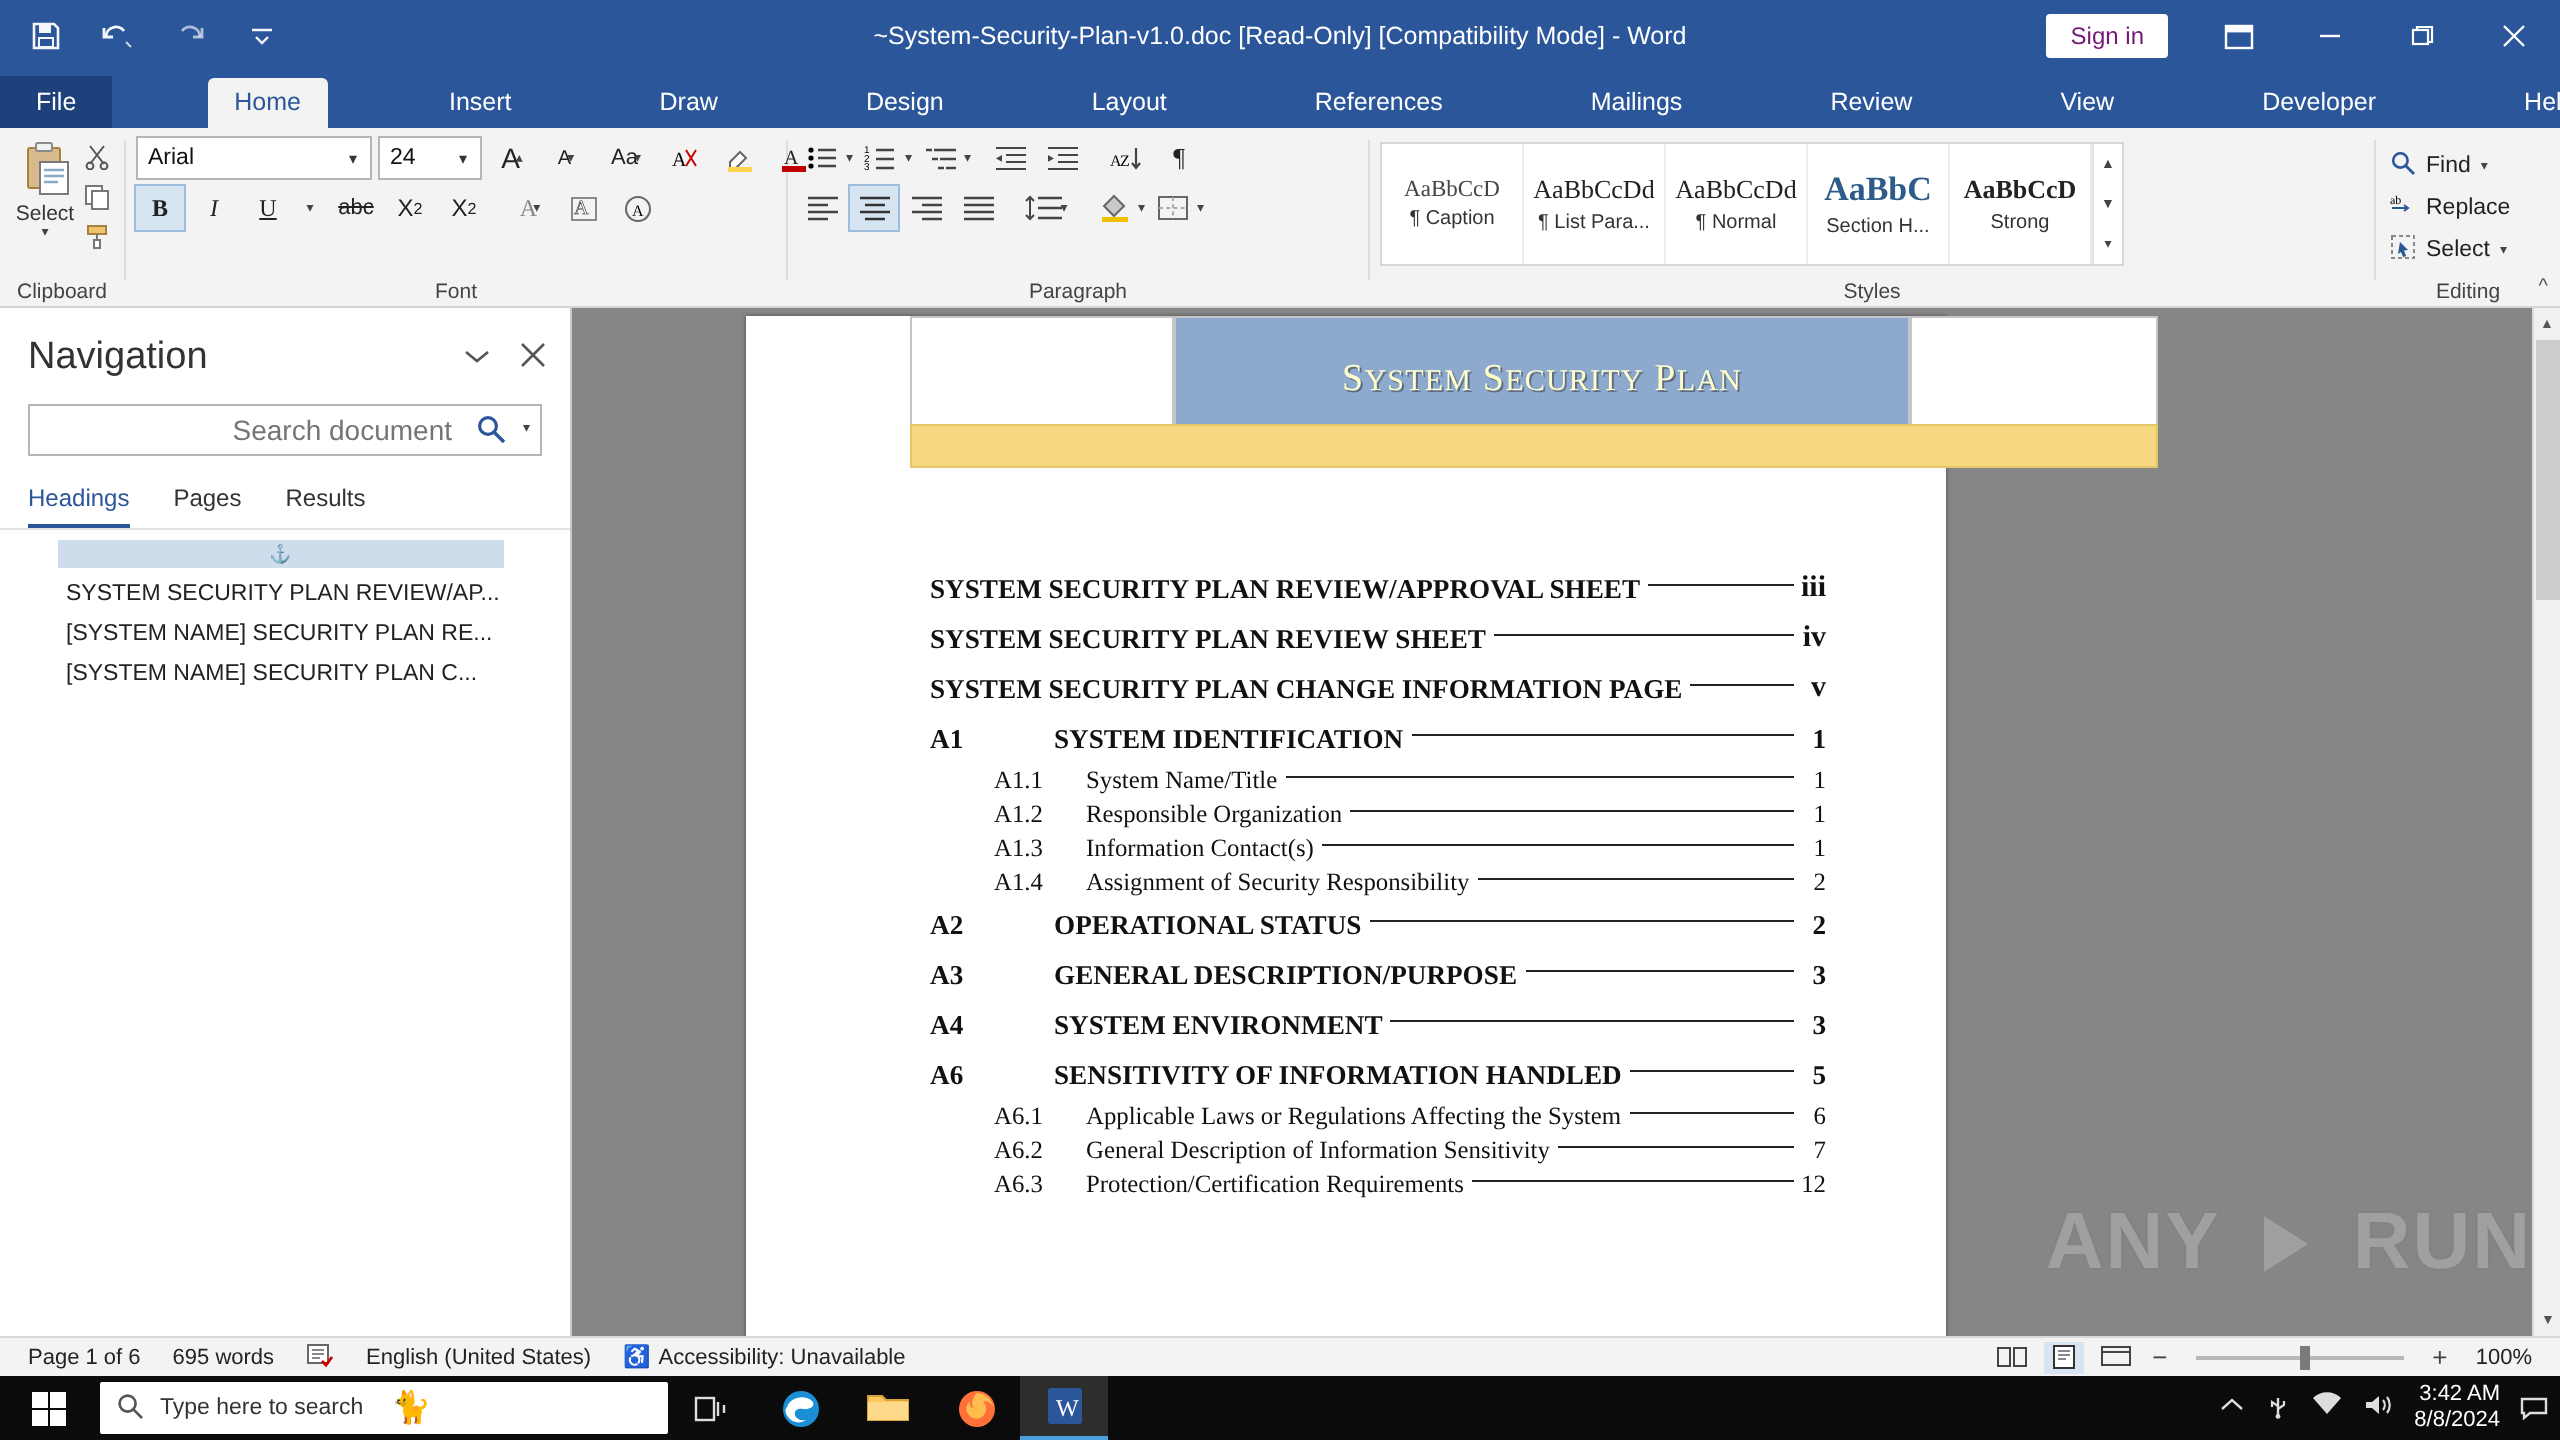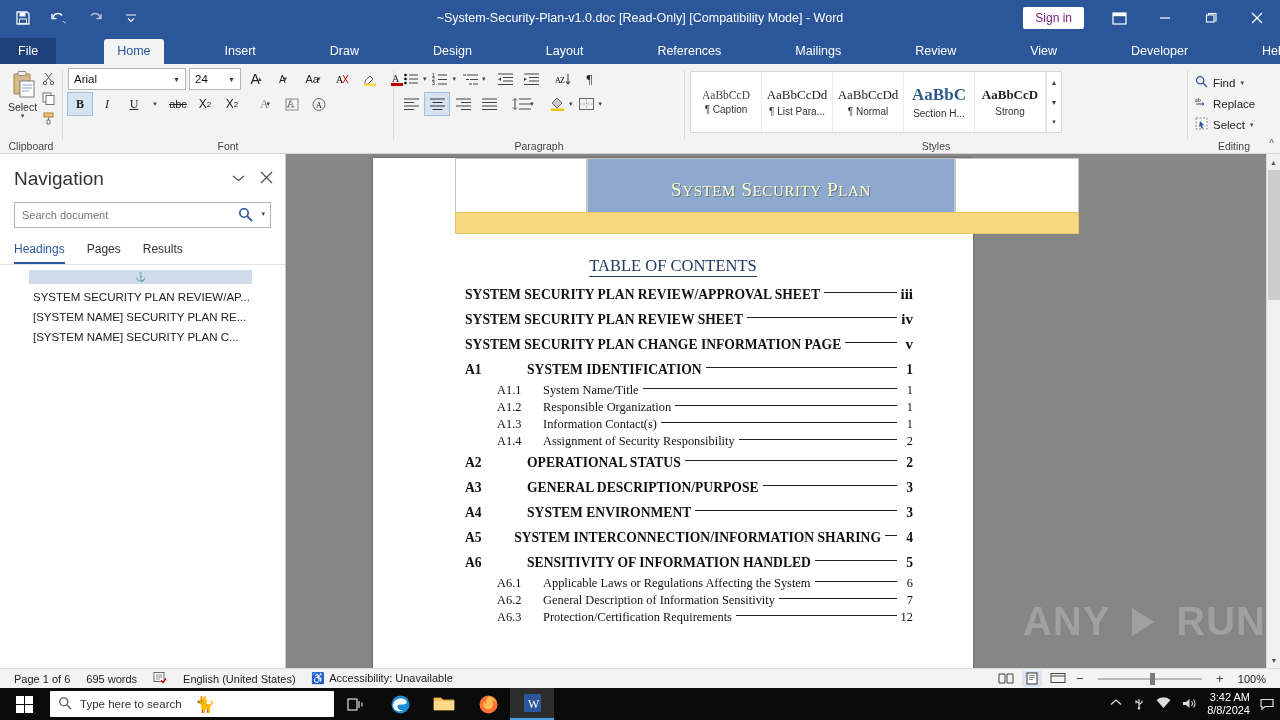--- a/index.html
+++ b/index.html
@@ -122,22 +122,22 @@
   
   .nav {
     position:absolute; left:0; top:0; bottom:0; width:286px;
     background:#fff; border-right:1px solid #c8c8c8;
   }
   .nav-head { display:flex; align-items:center; padding:14px 12px 8px 14px; }
   .nav-title { font-size:19px; color:#333; font-weight:normal; }
   .nav-head-btns { margin-left:auto; display:flex; align-items:center; gap:14px; color:#555; }
   .nav-search { margin:4px 14px 0 14px; position:relative; }
   .nav-search input {
-    width:100%; height:26px; border:1px solid #b5b5b5; font-size:11px;
-    padding:0 44px 0 7px; color:#111; outline:none; font-family:"Liberation Sans", sans-serif;
+    width:100%; height:26px; border:1px solid #b5b5b5; font-size:14px;
+    padding:0 44px 0 7px; color:#111; outline:none; font-family:"Liberation Sans", sans-serif;text-align:right;
   }
   .nav-search .mag { position:absolute; right:18px; top:5px; color:#2b579a; }
   .nav-search .car { position:absolute; right:6px; top:8px; font-size:7px; color:#444; }
   .nav-tabs { display:flex; gap:22px; padding:14px 0 0 14px; font-size:12px; color:#333; }
   .nav-tab { padding-bottom:6px; cursor:pointer; }
   .nav-tab.active { color:#2b579a; border-bottom:2px solid #2b579a; }
   .nav-tabs-line { height:1px; background:#e3e3e3; margin:0 0 0 0; }
   .nav-list { padding-top:5px; }
   .nav-item {
     font-size:11.5px; color:#222; padding:4px 8px 4px 33px; white-space:nowrap;
@@ -665,23 +665,20 @@
 
         <div class="hdr-table" style="left:82px;top:0;">
           <div class="hdr-cell hdr-c1"></div>
           <div class="hdr-cell hdr-c2">
             <span class="hdr-title">S<span class="sm">YSTEM</span> S<span class="sm">ECURITY</span> P<span class="sm">LAN</span></span>
           </div>
           <div class="hdr-cell hdr-c3"></div>
         </div>
         <div class="hdr-bar" style="top:54px;"></div>
 
-        <div class="toc-title" style="top:98px;">
-          <span>TABLE OF CONTENTS</span>
-        </div>
 
         <div class="toc" style="top:124px;">
 
           <div class="toc-row lvl1">
             <span class="toc-lbl">SYSTEM SECURITY PLAN REVIEW/APPROVAL SHEET</span>
             <span class="toc-dots"></span>
             <span class="toc-pg">iii</span>
           </div>
           <div class="toc-row lvl1">
             <span class="toc-lbl">SYSTEM SECURITY PLAN REVIEW SHEET</span>
@@ -735,26 +732,20 @@
             <span class="num">A3</span>
             <span class="toc-lbl">GENERAL DESCRIPTION/PURPOSE</span>
             <span class="toc-dots"></span>
             <span class="toc-pg">3</span>
           </div>
           <div class="toc-row lvlA">
             <span class="num">A4</span>
             <span class="toc-lbl">SYSTEM ENVIRONMENT</span>
             <span class="toc-dots"></span>
             <span class="toc-pg">3</span>
-          </div>
-          <div class="toc-row lvlA">
-            <span class="num">A5</span>
-            <span class="toc-lbl">SYSTEM INTERCONNECTION/INFORMATION SHARING</span>
-            <span class="toc-dots"></span>
-            <span class="toc-pg">4</span>
           </div>
           <div class="toc-row lvlA">
             <span class="num">A6</span>
             <span class="toc-lbl">SENSITIVITY OF INFORMATION HANDLED</span>
             <span class="toc-dots"></span>
             <span class="toc-pg">5</span>
           </div>
           <div class="toc-row lvl2">
             <span class="num">A6.1</span>
             <span class="toc-lbl">Applicable Laws or Regulations Affecting the System</span>

